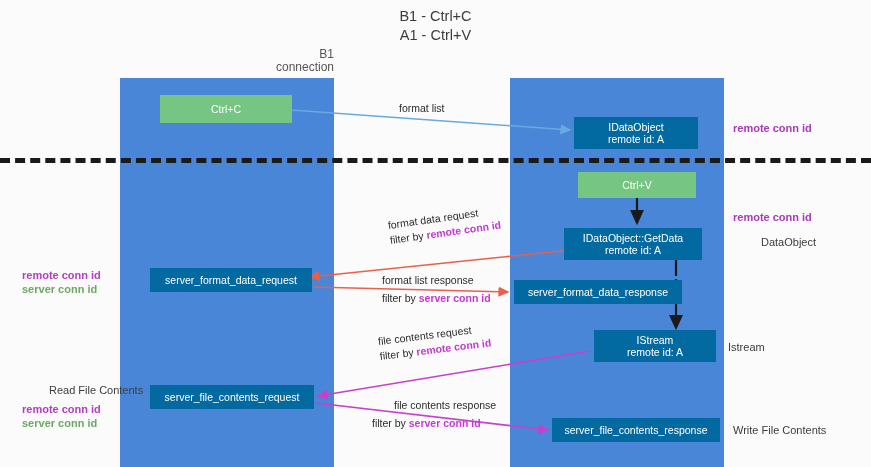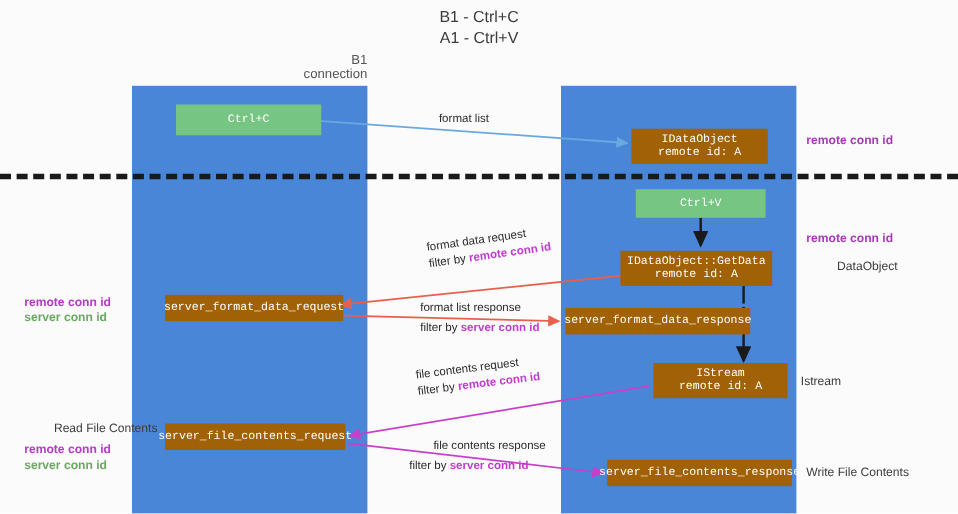--- a/index.html
+++ b/index.html
@@ -50,24 +50,23 @@
     box-sizing: border-box;
     color: #ffffff;
     font-size: 10.5px;
     line-height: 12.5px;
     text-align: center;
     display: flex;
     flex-direction: column;
     align-items: center;
     justify-content: center;
     z-index: 6;
-    font-family: Liberation Mono, monospace;
   }
   .node.green { background: #77c583; }
-  .node.orange { background: #a16207; }
+  .node.orange { background: #0369a1; }
   .node .sub { display: block; }
 
   .side-label {
     position: absolute;
     font-size: 11px;
     line-height: 13px;
     color: #3c3c3c;
     z-index: 7;
     white-space: nowrap;
   }

